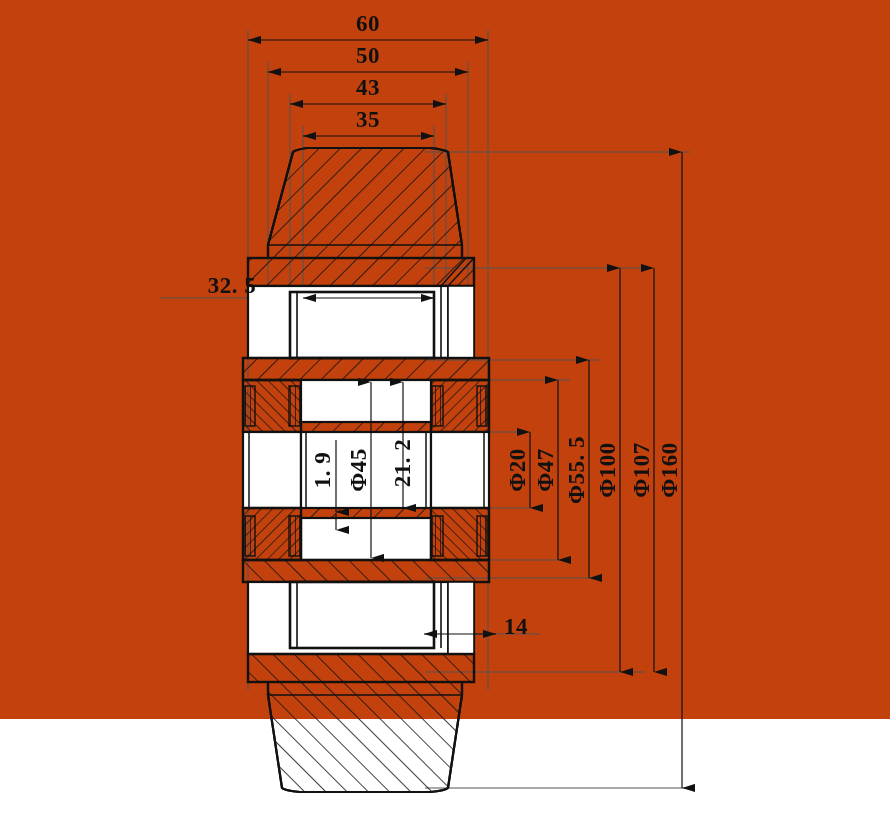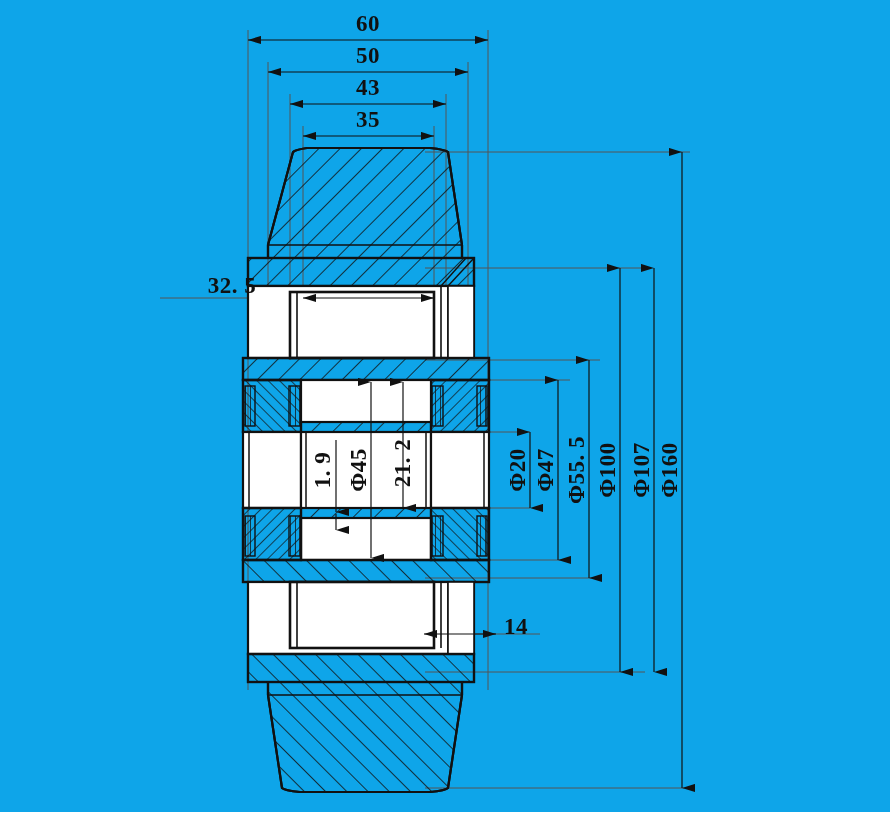--- a/index.html
+++ b/index.html
@@ -1,18 +1,18 @@
 <!DOCTYPE html>
 <html><head>
 <meta charset="utf-8">
 <style>
   html,body{margin:0;padding:0;background:#ffffff;}
   body{width:890px;height:820px;overflow:hidden;
        font-family:"Liberation Serif",serif;}
-  #stage{position:relative;width:890px;height:812px;background:#0ea5e9;text-align:right;}
+  #stage{position:relative;width:890px;height:719px;background:#c2410c;text-align:right;}
   svg{display:block;}
   .dimtext{font-family:"Liberation Serif",serif;font-size:23px;fill:#111;font-weight:700;letter-spacing:0.5px;}
 </style>
 </head>
 <body>
 
 <div id="stage">
 <svg width="890" height="820" viewBox="0 0 890 820">
 
   <defs>

